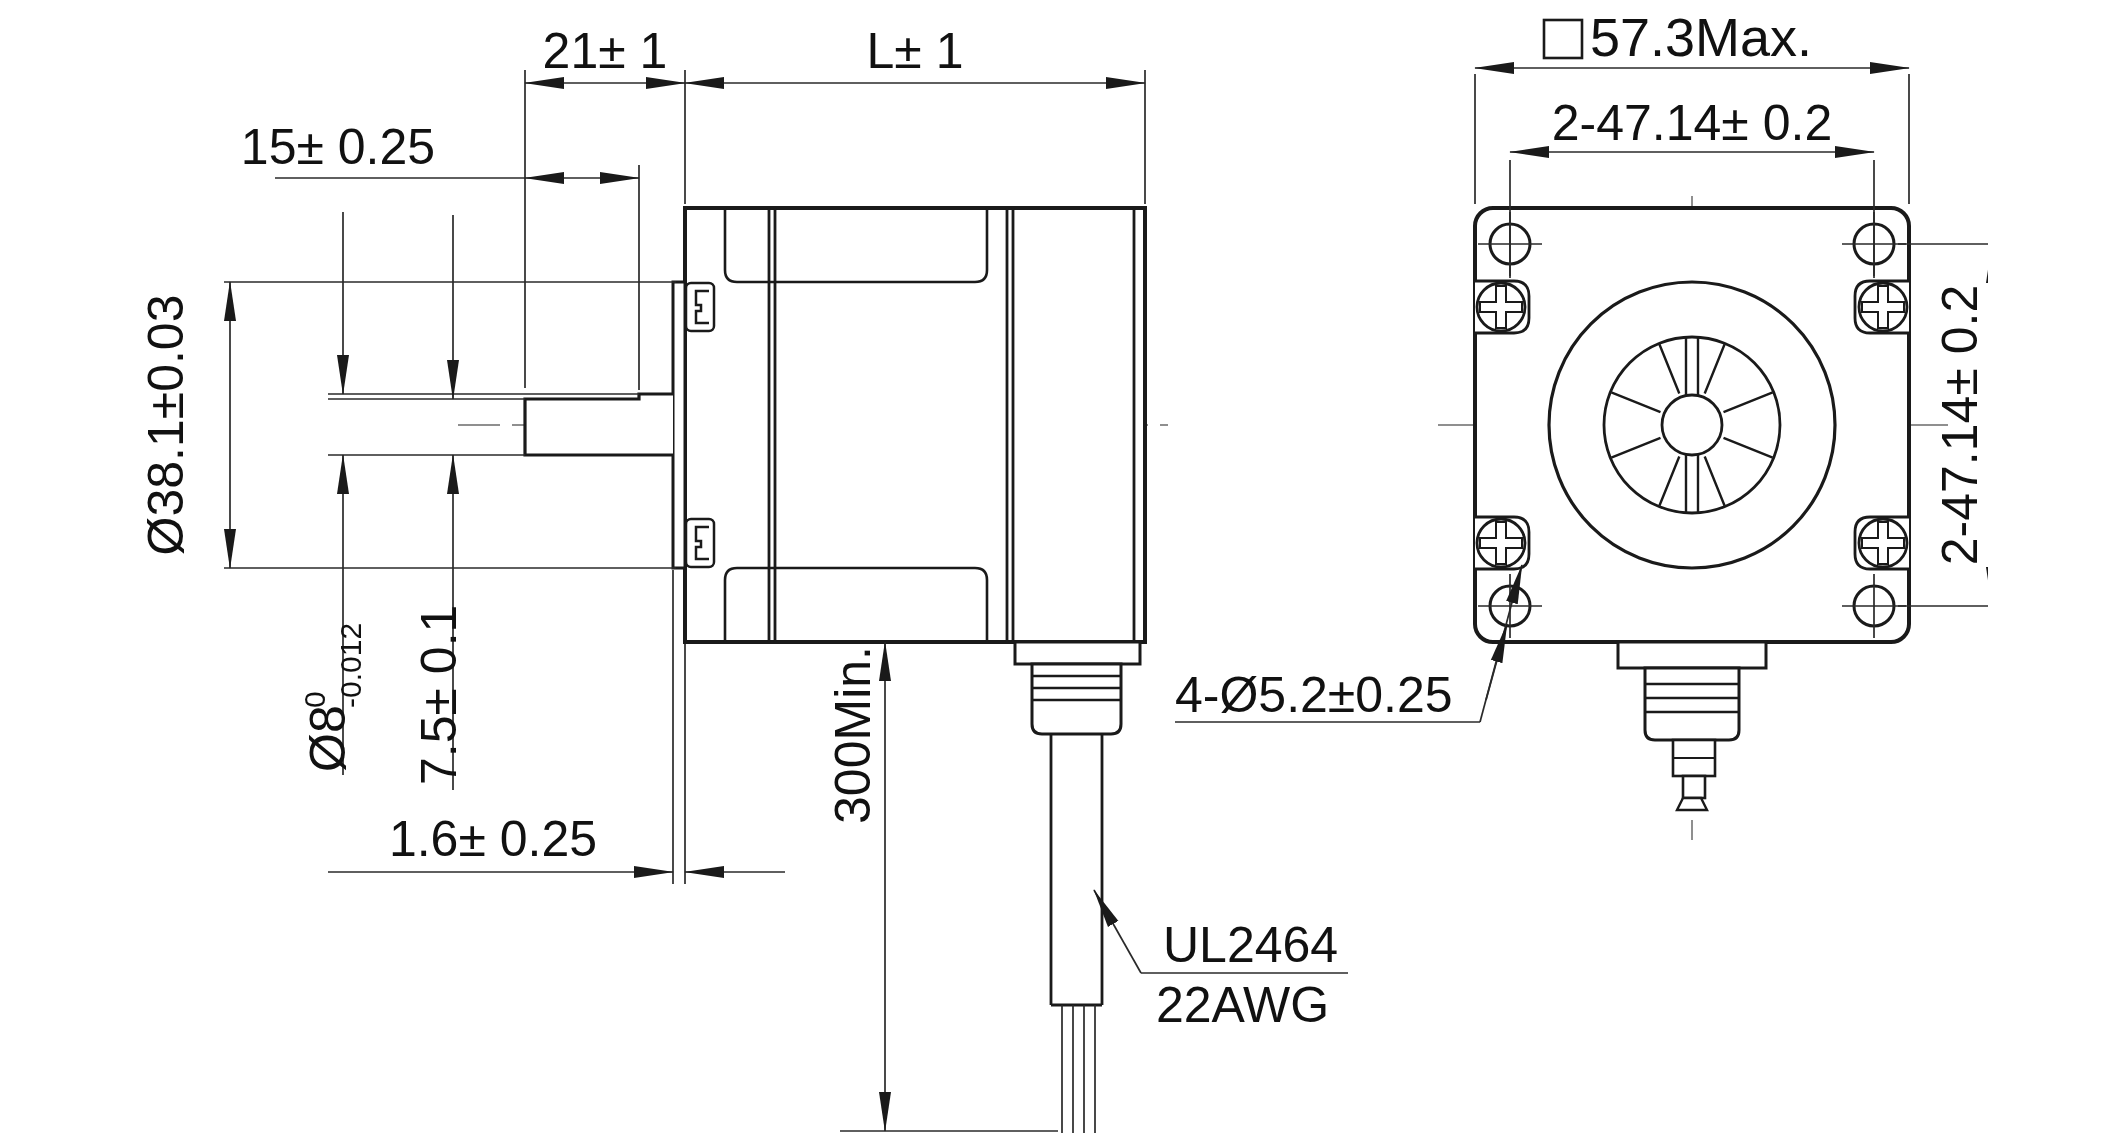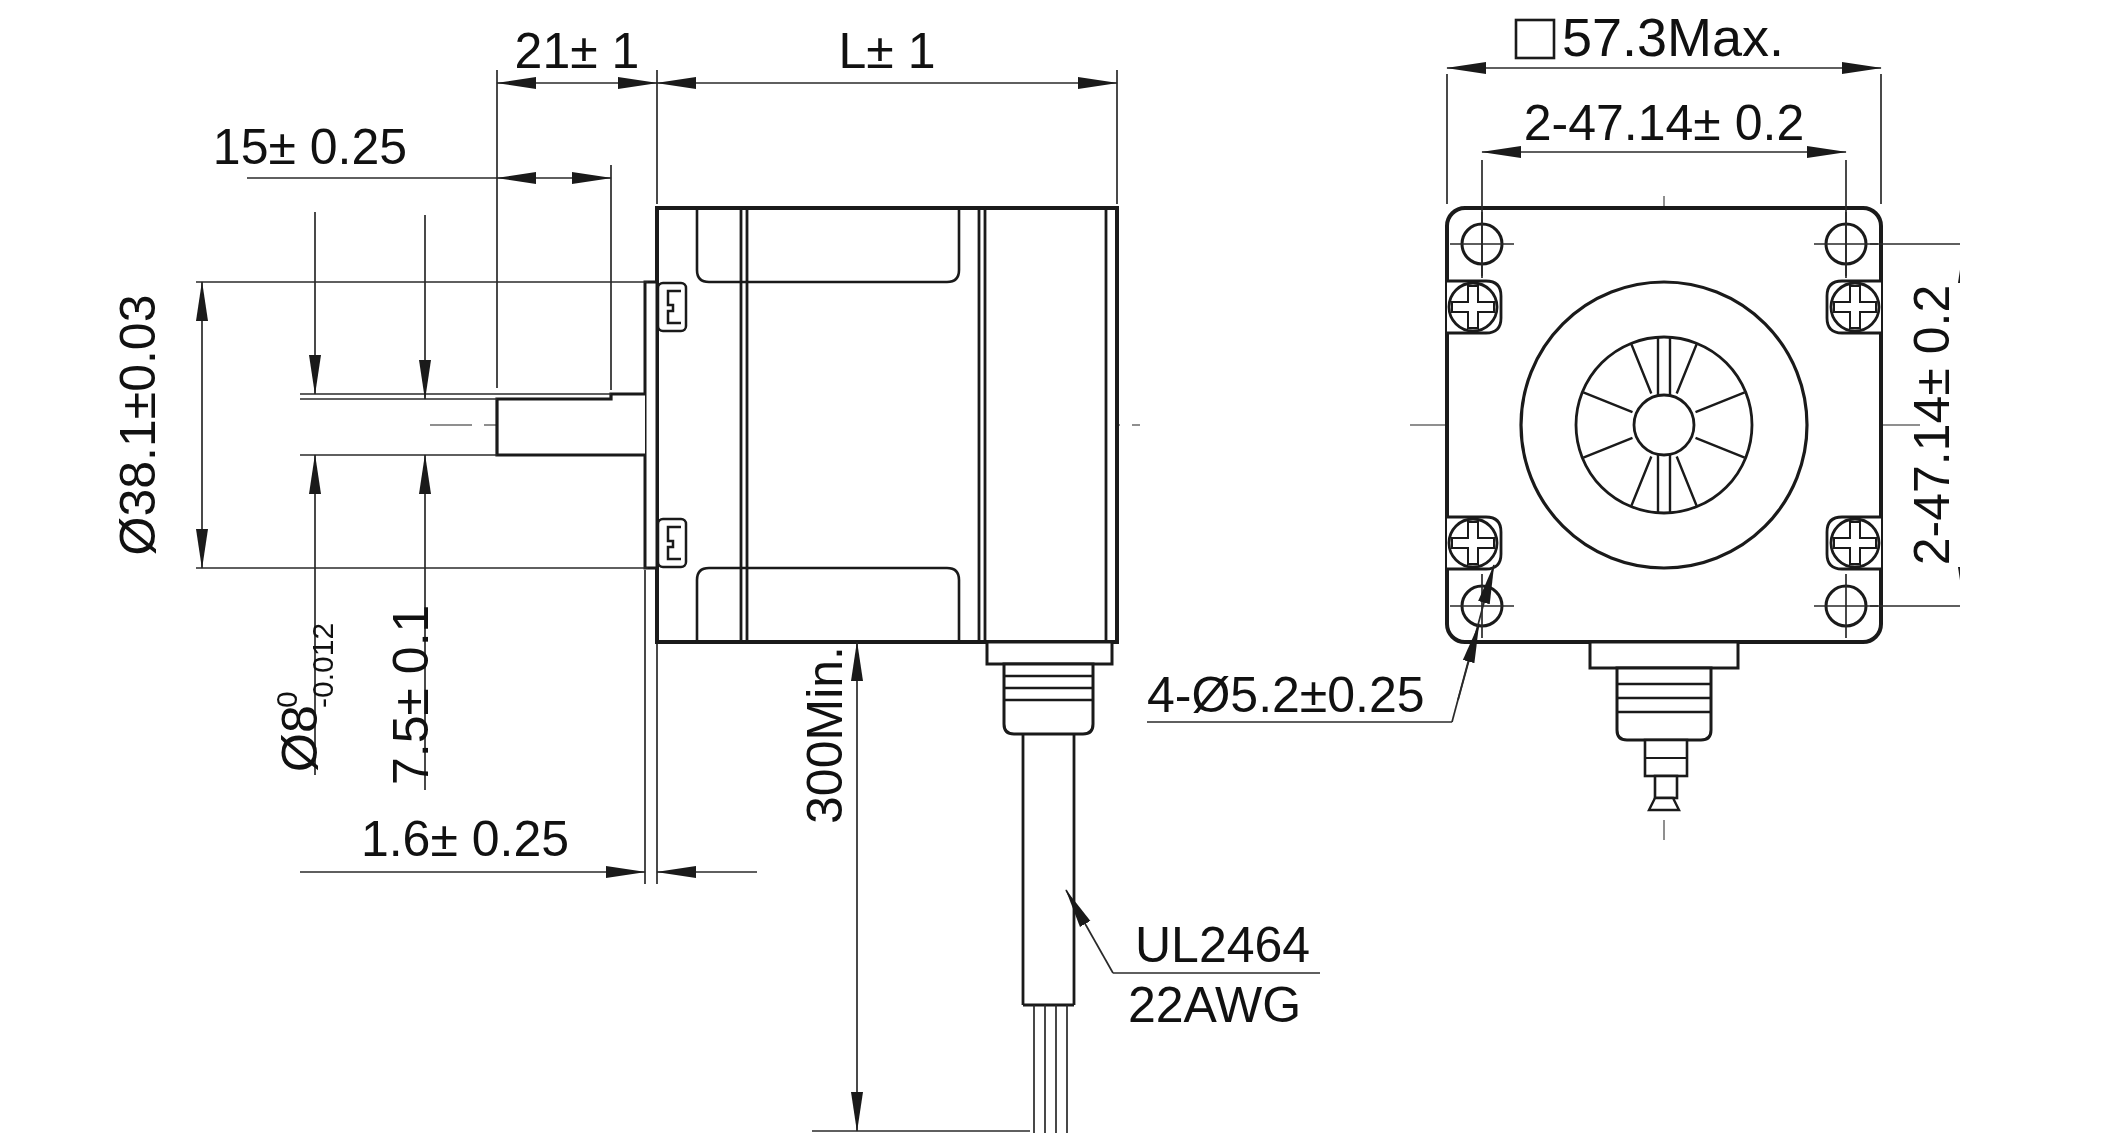--- a/index.html
+++ b/index.html
@@ -1,16 +1,16 @@
 <!DOCTYPE html>
 <html><head>
 <meta charset="utf-8">
 <style>
   html,body{margin:0;padding:0;background:#fff;}
-  .page{width:1960px;height:1143px;background:#fff;position:relative;overflow:hidden;}
+  .page{width:1960px;height:1143px;background:#fff;position:relative;overflow:hidden;padding-left:28px;}
   svg{display:block;}
   text{font-family:"Liberation Sans","DejaVu Sans",sans-serif;fill:#111;}
   .dim-text{font-size:50px;}
   .title-text{font-size:54px;}
   .note-text{font-size:50px;}
   .tol-text{font-size:30px;}
   .obj{stroke:#1a1a1a;fill:none;}
   .objf{stroke:#1a1a1a;fill:#ffffff;}
   .thin{stroke:#2a2a2a;stroke-width:1.7;fill:none;}
   .cl{stroke:#8f8f8f;stroke-width:2;fill:none;stroke-dasharray:42 12 12 12;}

